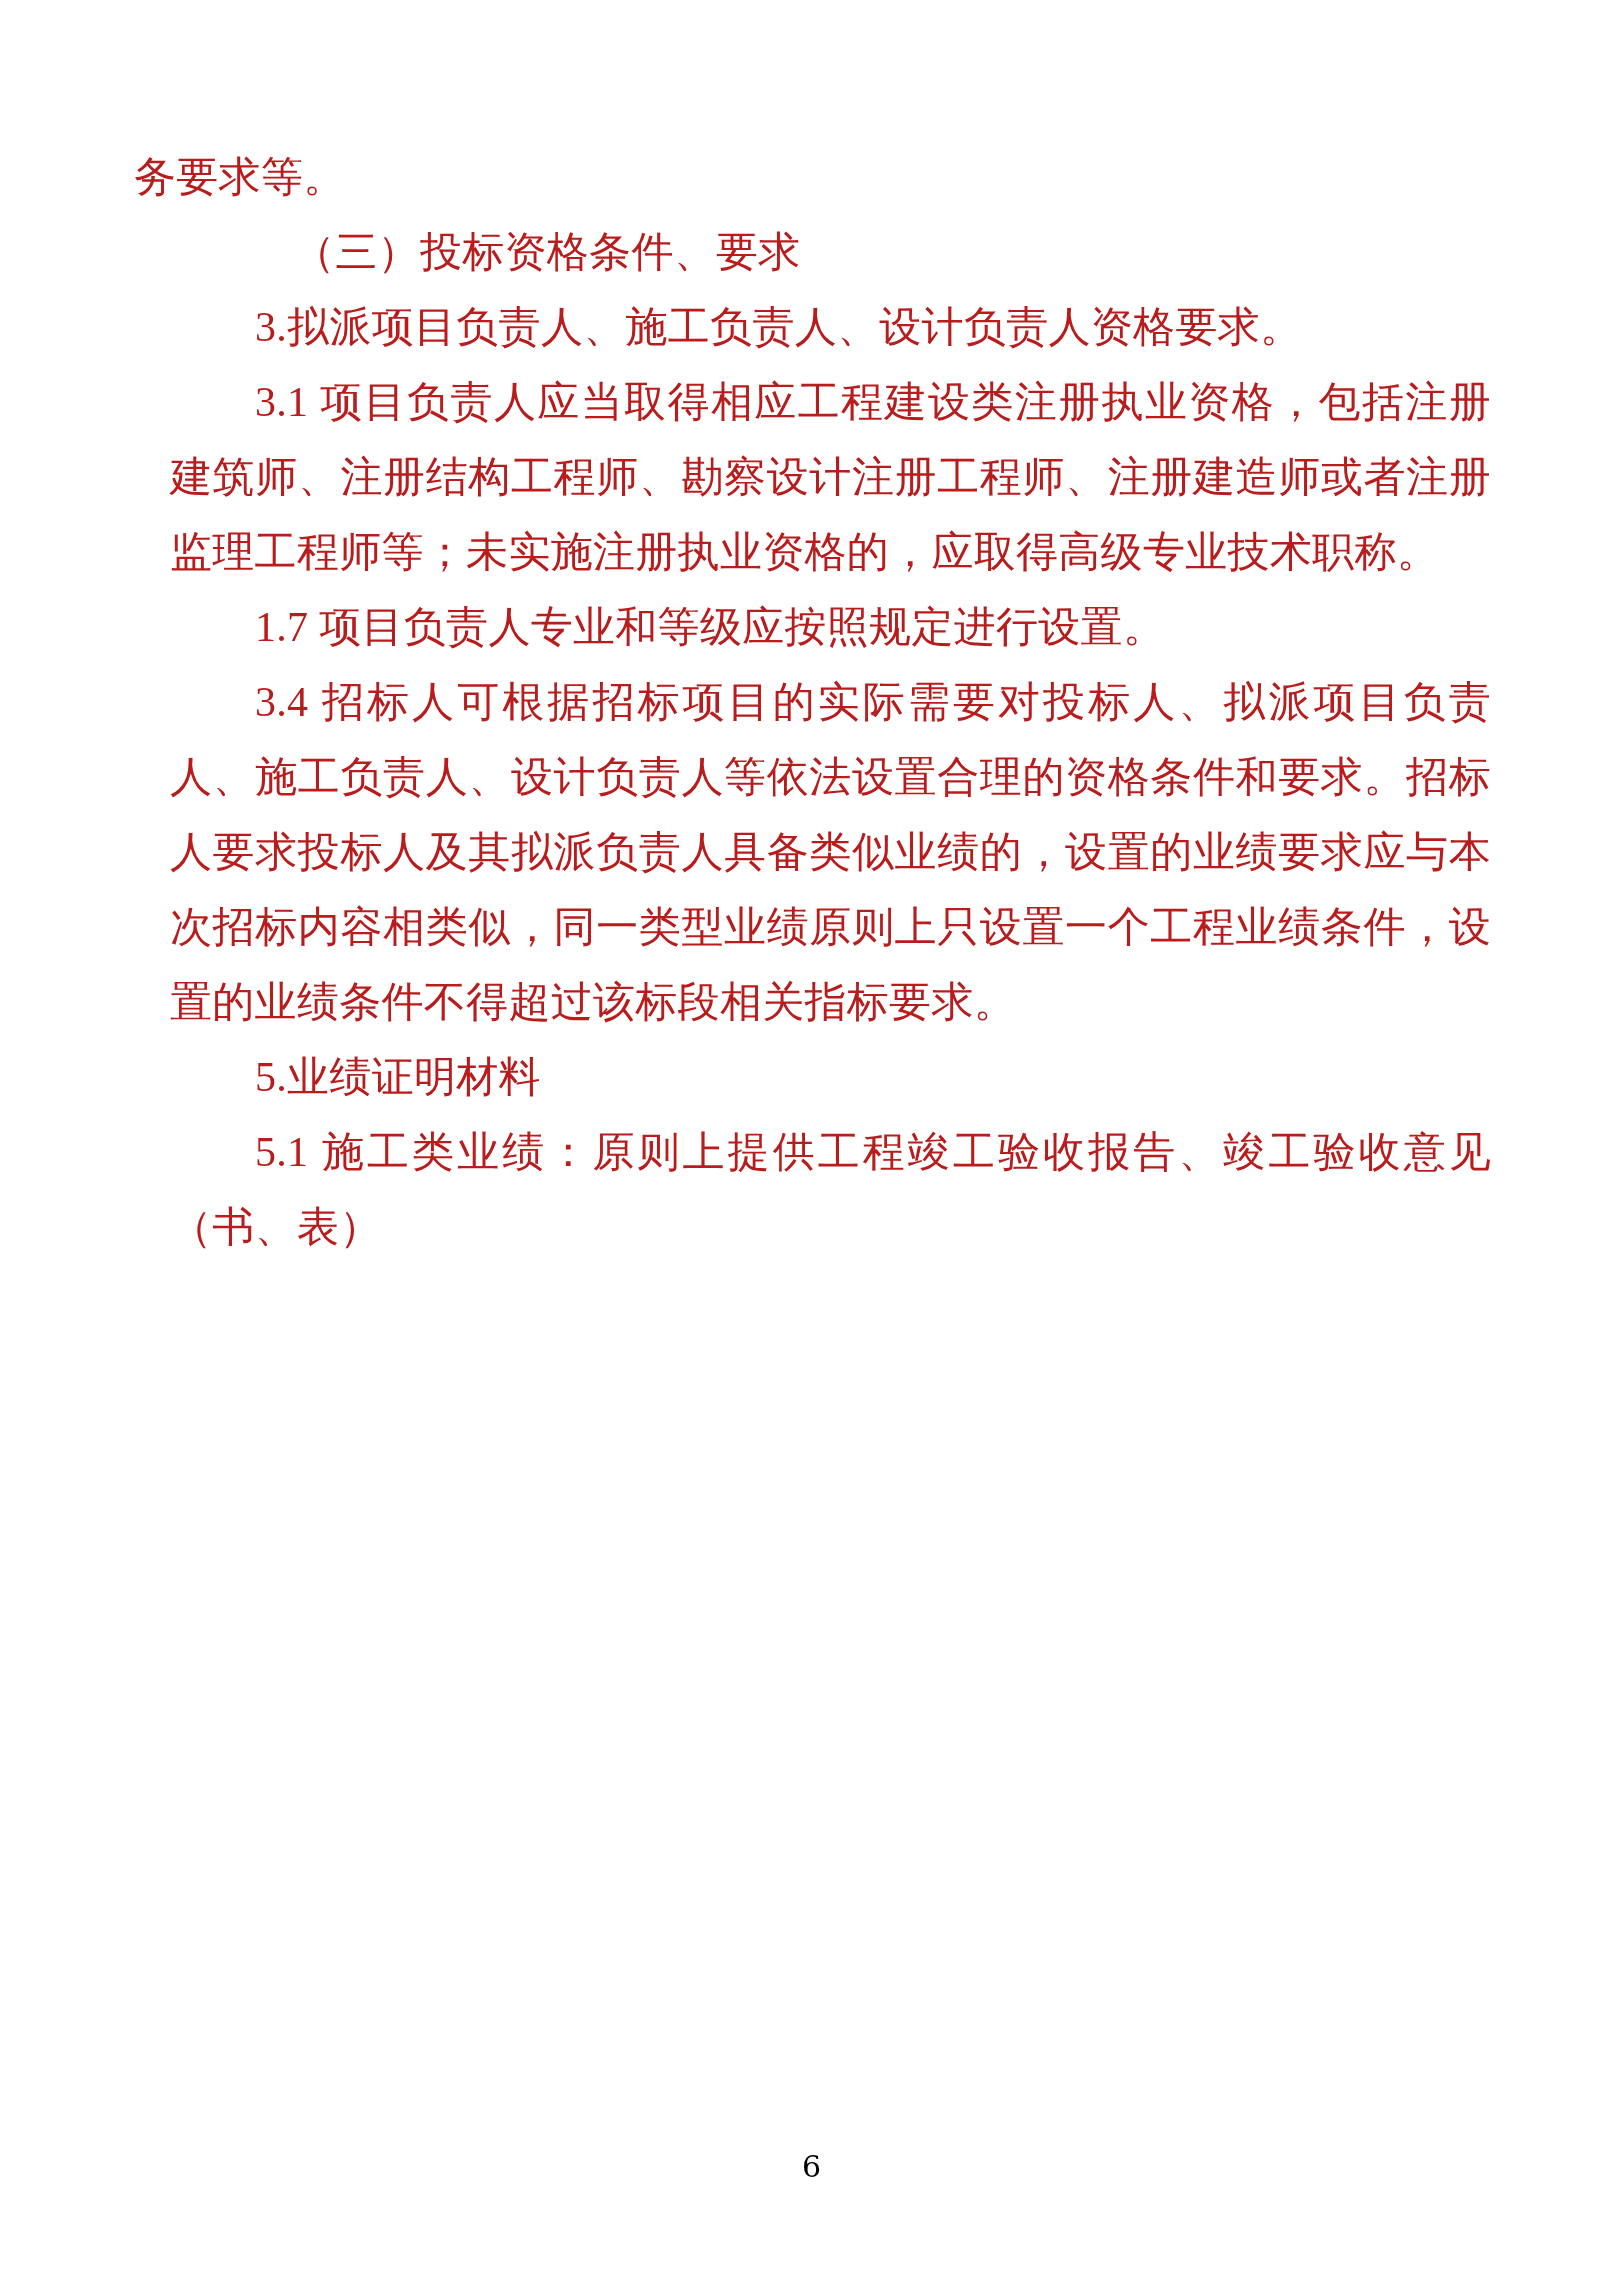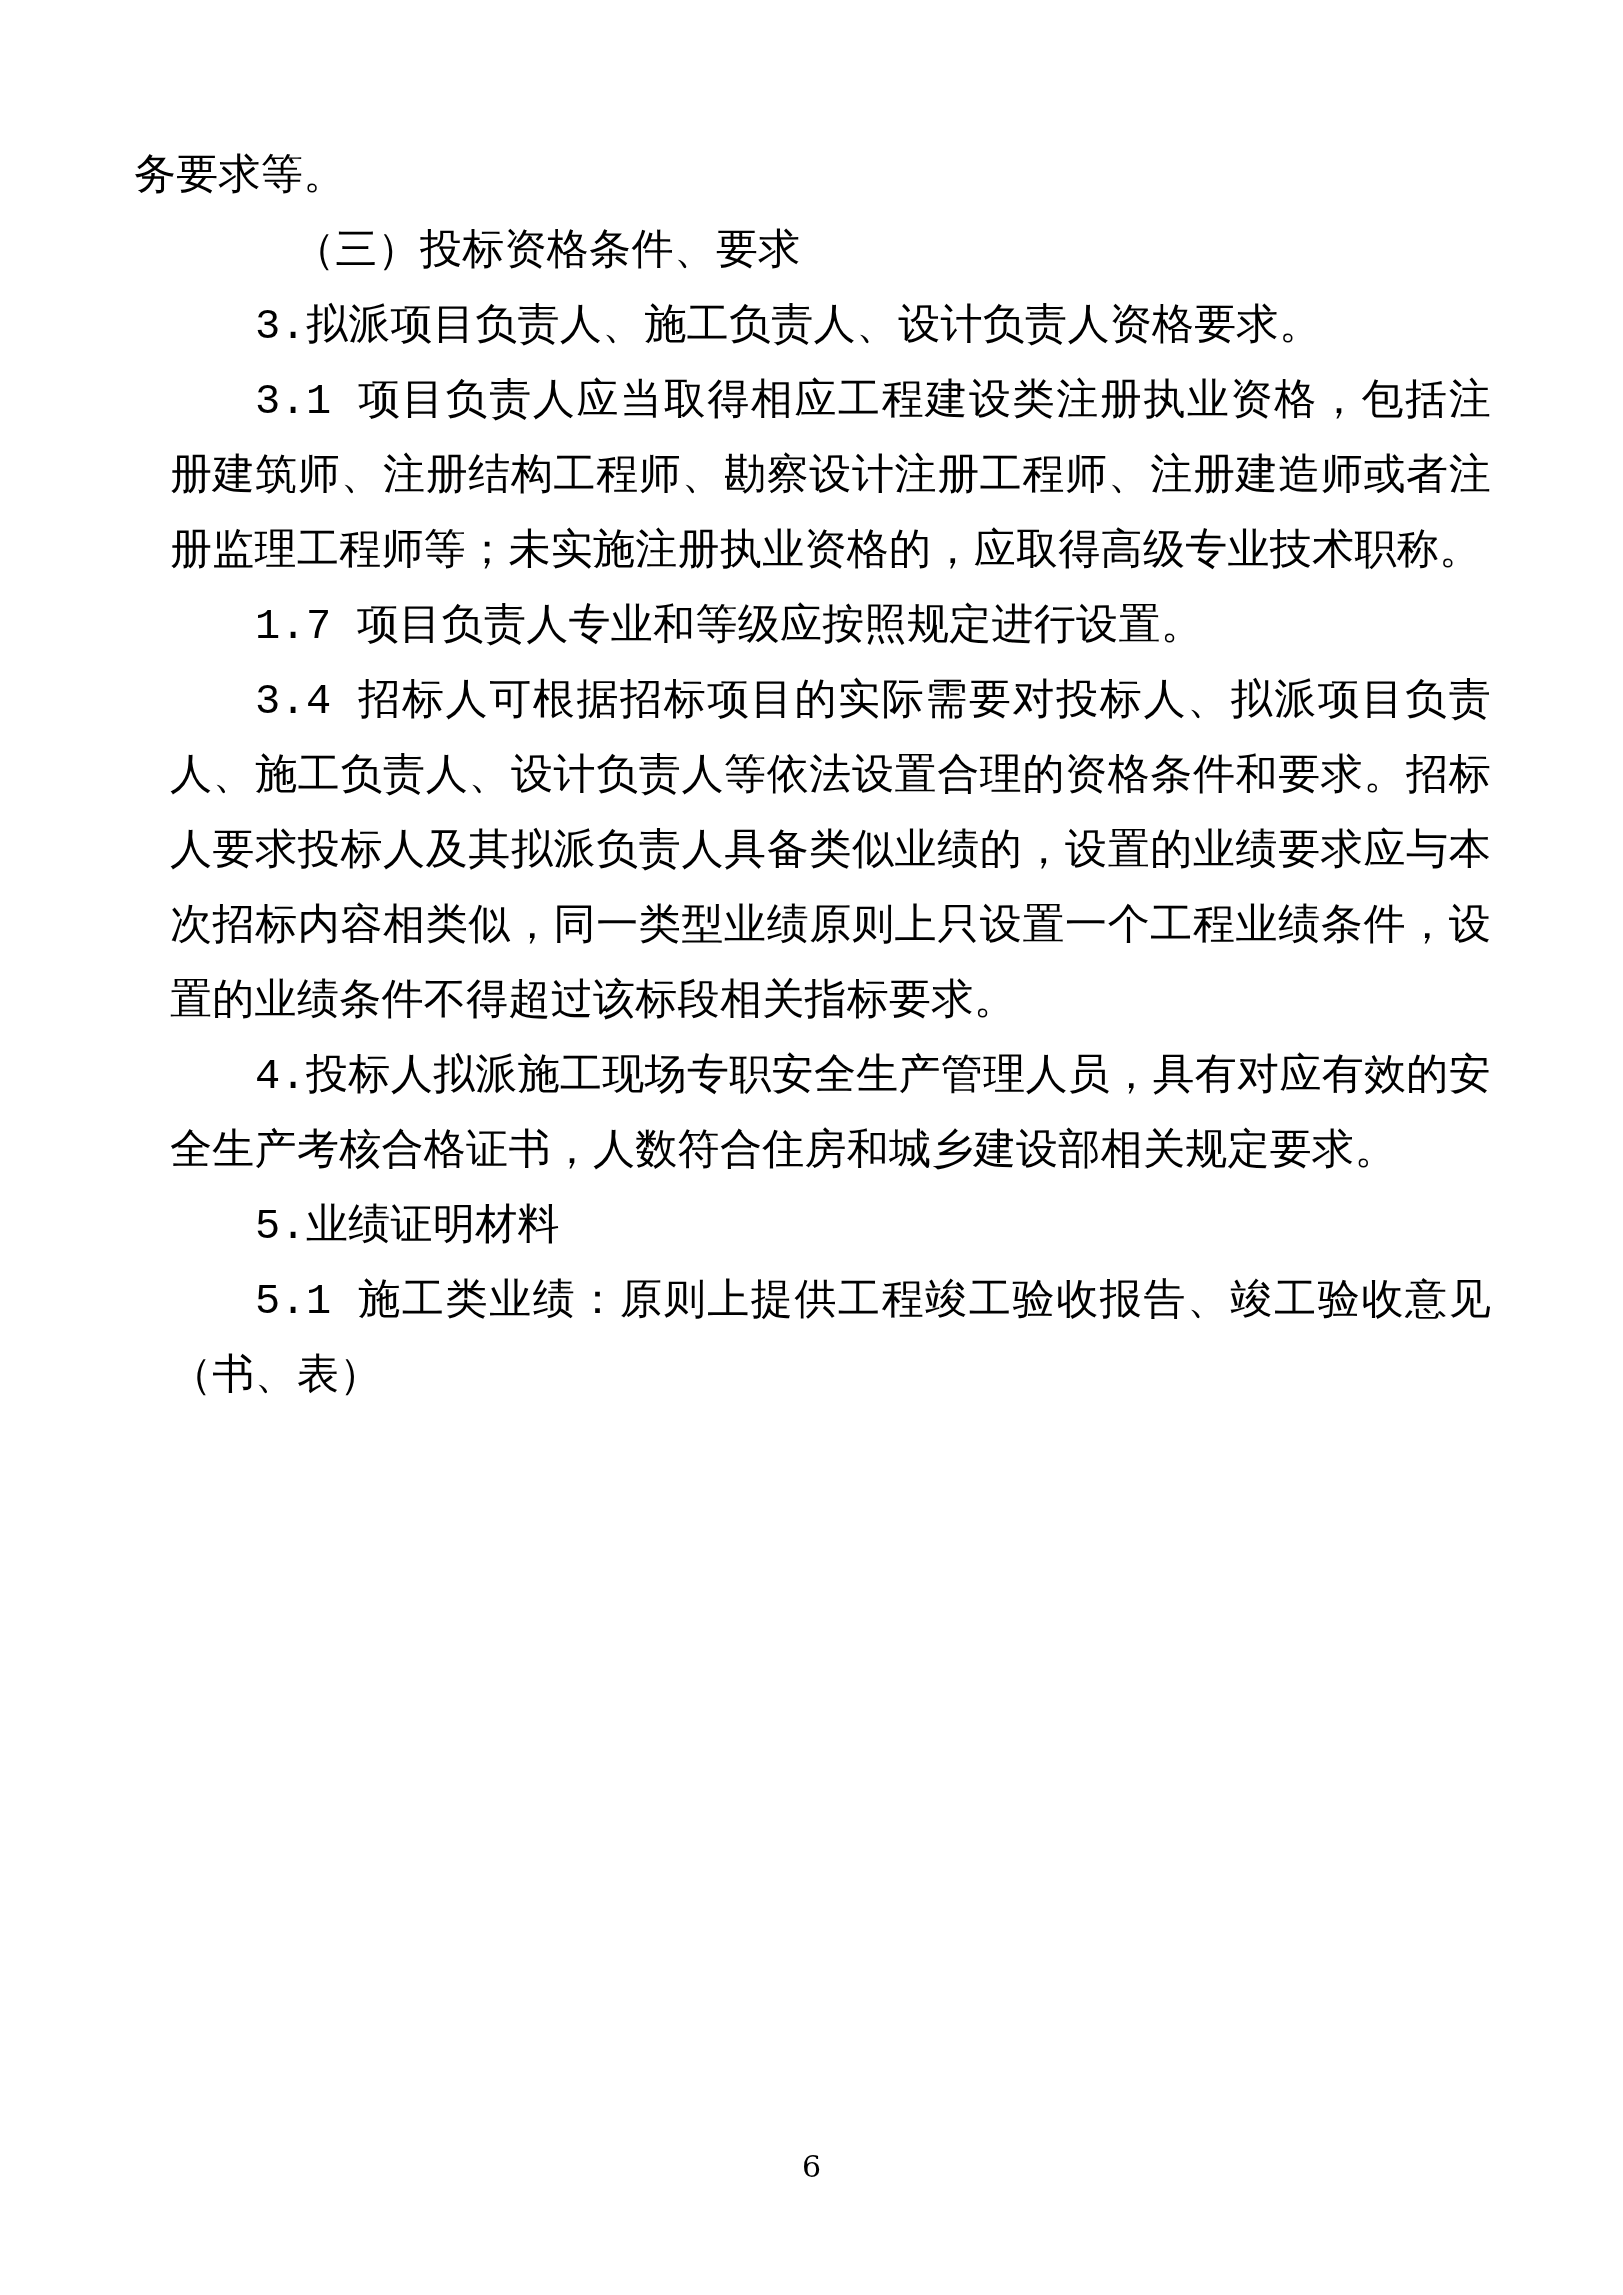--- a/index.html
+++ b/index.html
@@ -20,24 +20,24 @@
     overflow: hidden;
   }
   .content {
     position: absolute;
     left: 134px;
     top: 140px;
     width: 1357px;
   }
   
   .para {
-    font-family: Liberation Mono, monospace;
+    font-family: Liberation Serif, serif;
     font-size: 42px;
     line-height: 75px;
-    color: #000000;
+    color: #b91c1c;
     margin: 0 0 0 0;
     text-align: justify;
     text-justify: inter-character;
     letter-spacing: 0.3px;
     white-space: normal;
     word-break: break-all;
   }
   .para.indent {
     text-indent: 85px;
   }
@@ -82,21 +82,20 @@
 
     <p class="para indent">3.拟派项目负责人、施工负责人、设计负责人资格要求。</p>
 
     <p class="para indent">3.1 项目负责人应当取得相应工程建设类注册执业资格，包括注册建筑师、注册结构工程师、勘察设计注册工程师、注册建造师或者注册监理工程师等；未实施注册执业资格的，应取得高级专业技术职称。</p>
 
     <p class="para indent">1.7 项目负责人专业和等级应按照规定进行设置。</p>
 
 
     <p class="para indent">3.4 招标人可根据招标项目的实际需要对投标人、拟派项目负责人、施工负责人、设计负责人等依法设置合理的资格条件和要求。招标人要求投标人及其拟派负责人具备类似业绩的，设置的业绩要求应与本次招标内容相类似，同一类型业绩原则上只设置一个工程业绩条件，设置的业绩条件不得超过该标段相关指标要求。</p>
 
-    <p class="para indent">4.投标人拟派施工现场专职安全生产管理人员，具有对应有效的安全生产考核合格证书，人数符合住房和城乡建设部相关规定要求。</p>
 
     <p class="para indent">5.业绩证明材料</p>
 
     <p class="para indent">5.1 施工类业绩：原则上提供工程竣工验收报告、竣工验收意见（书、表）</p>
 
   </div>
 
   <div class="footer">6</div>
 
 </div>

